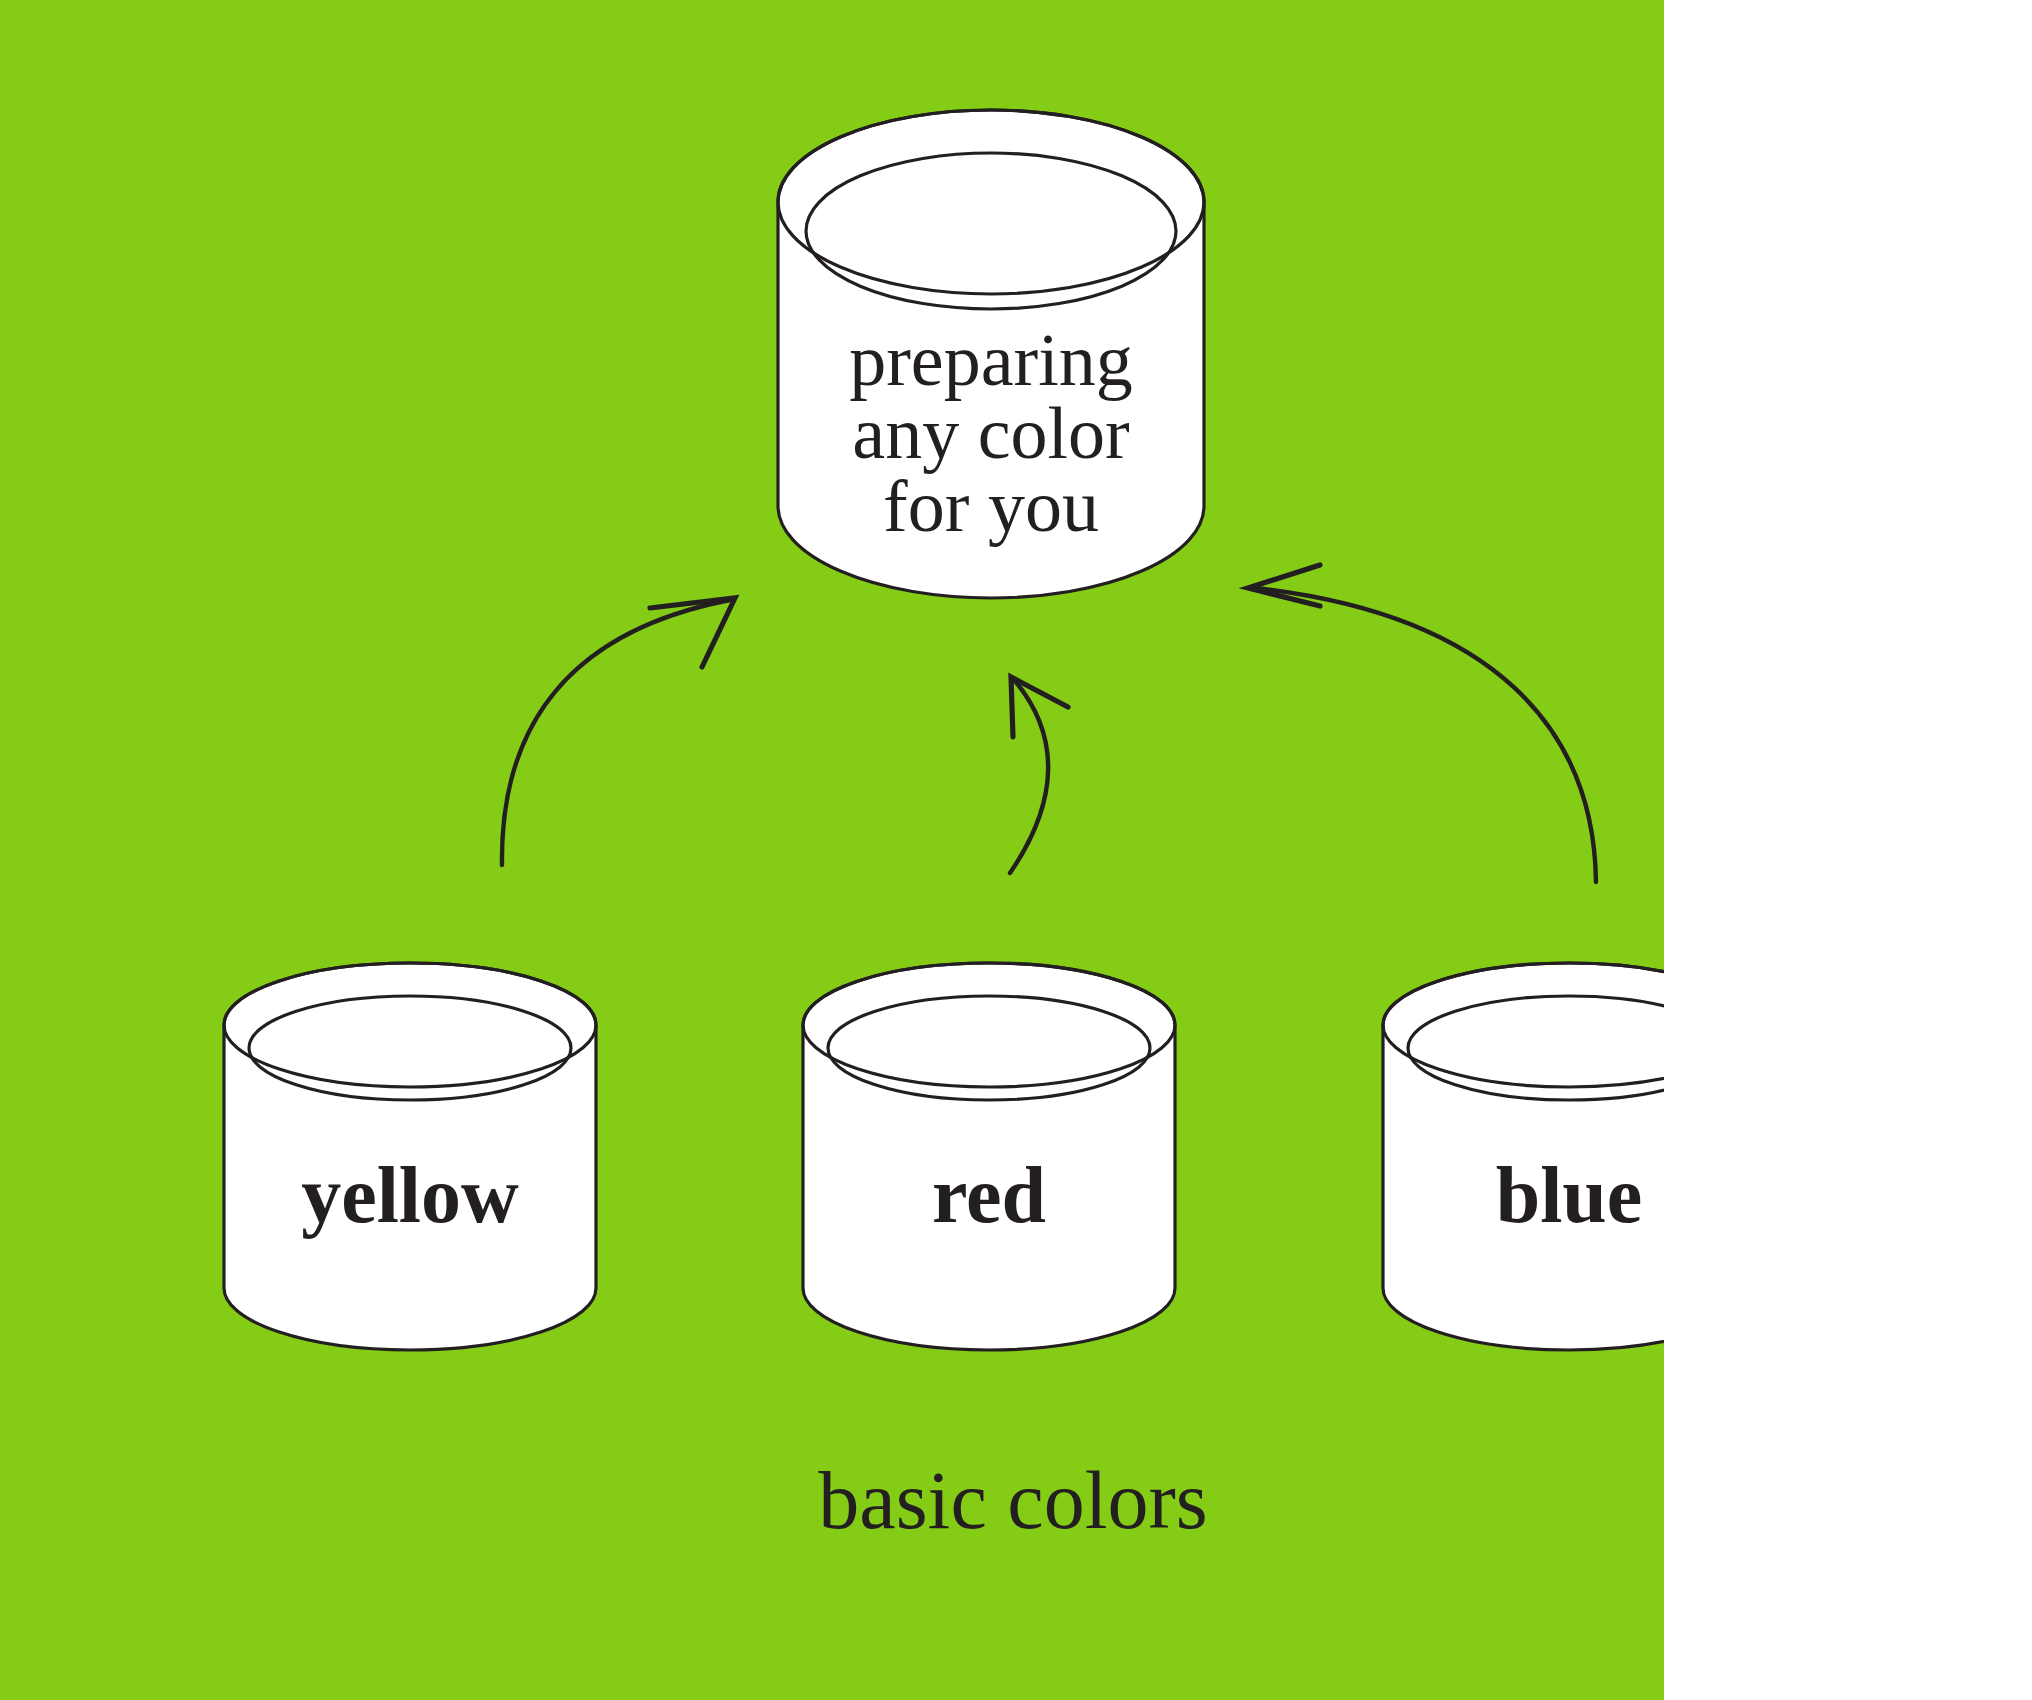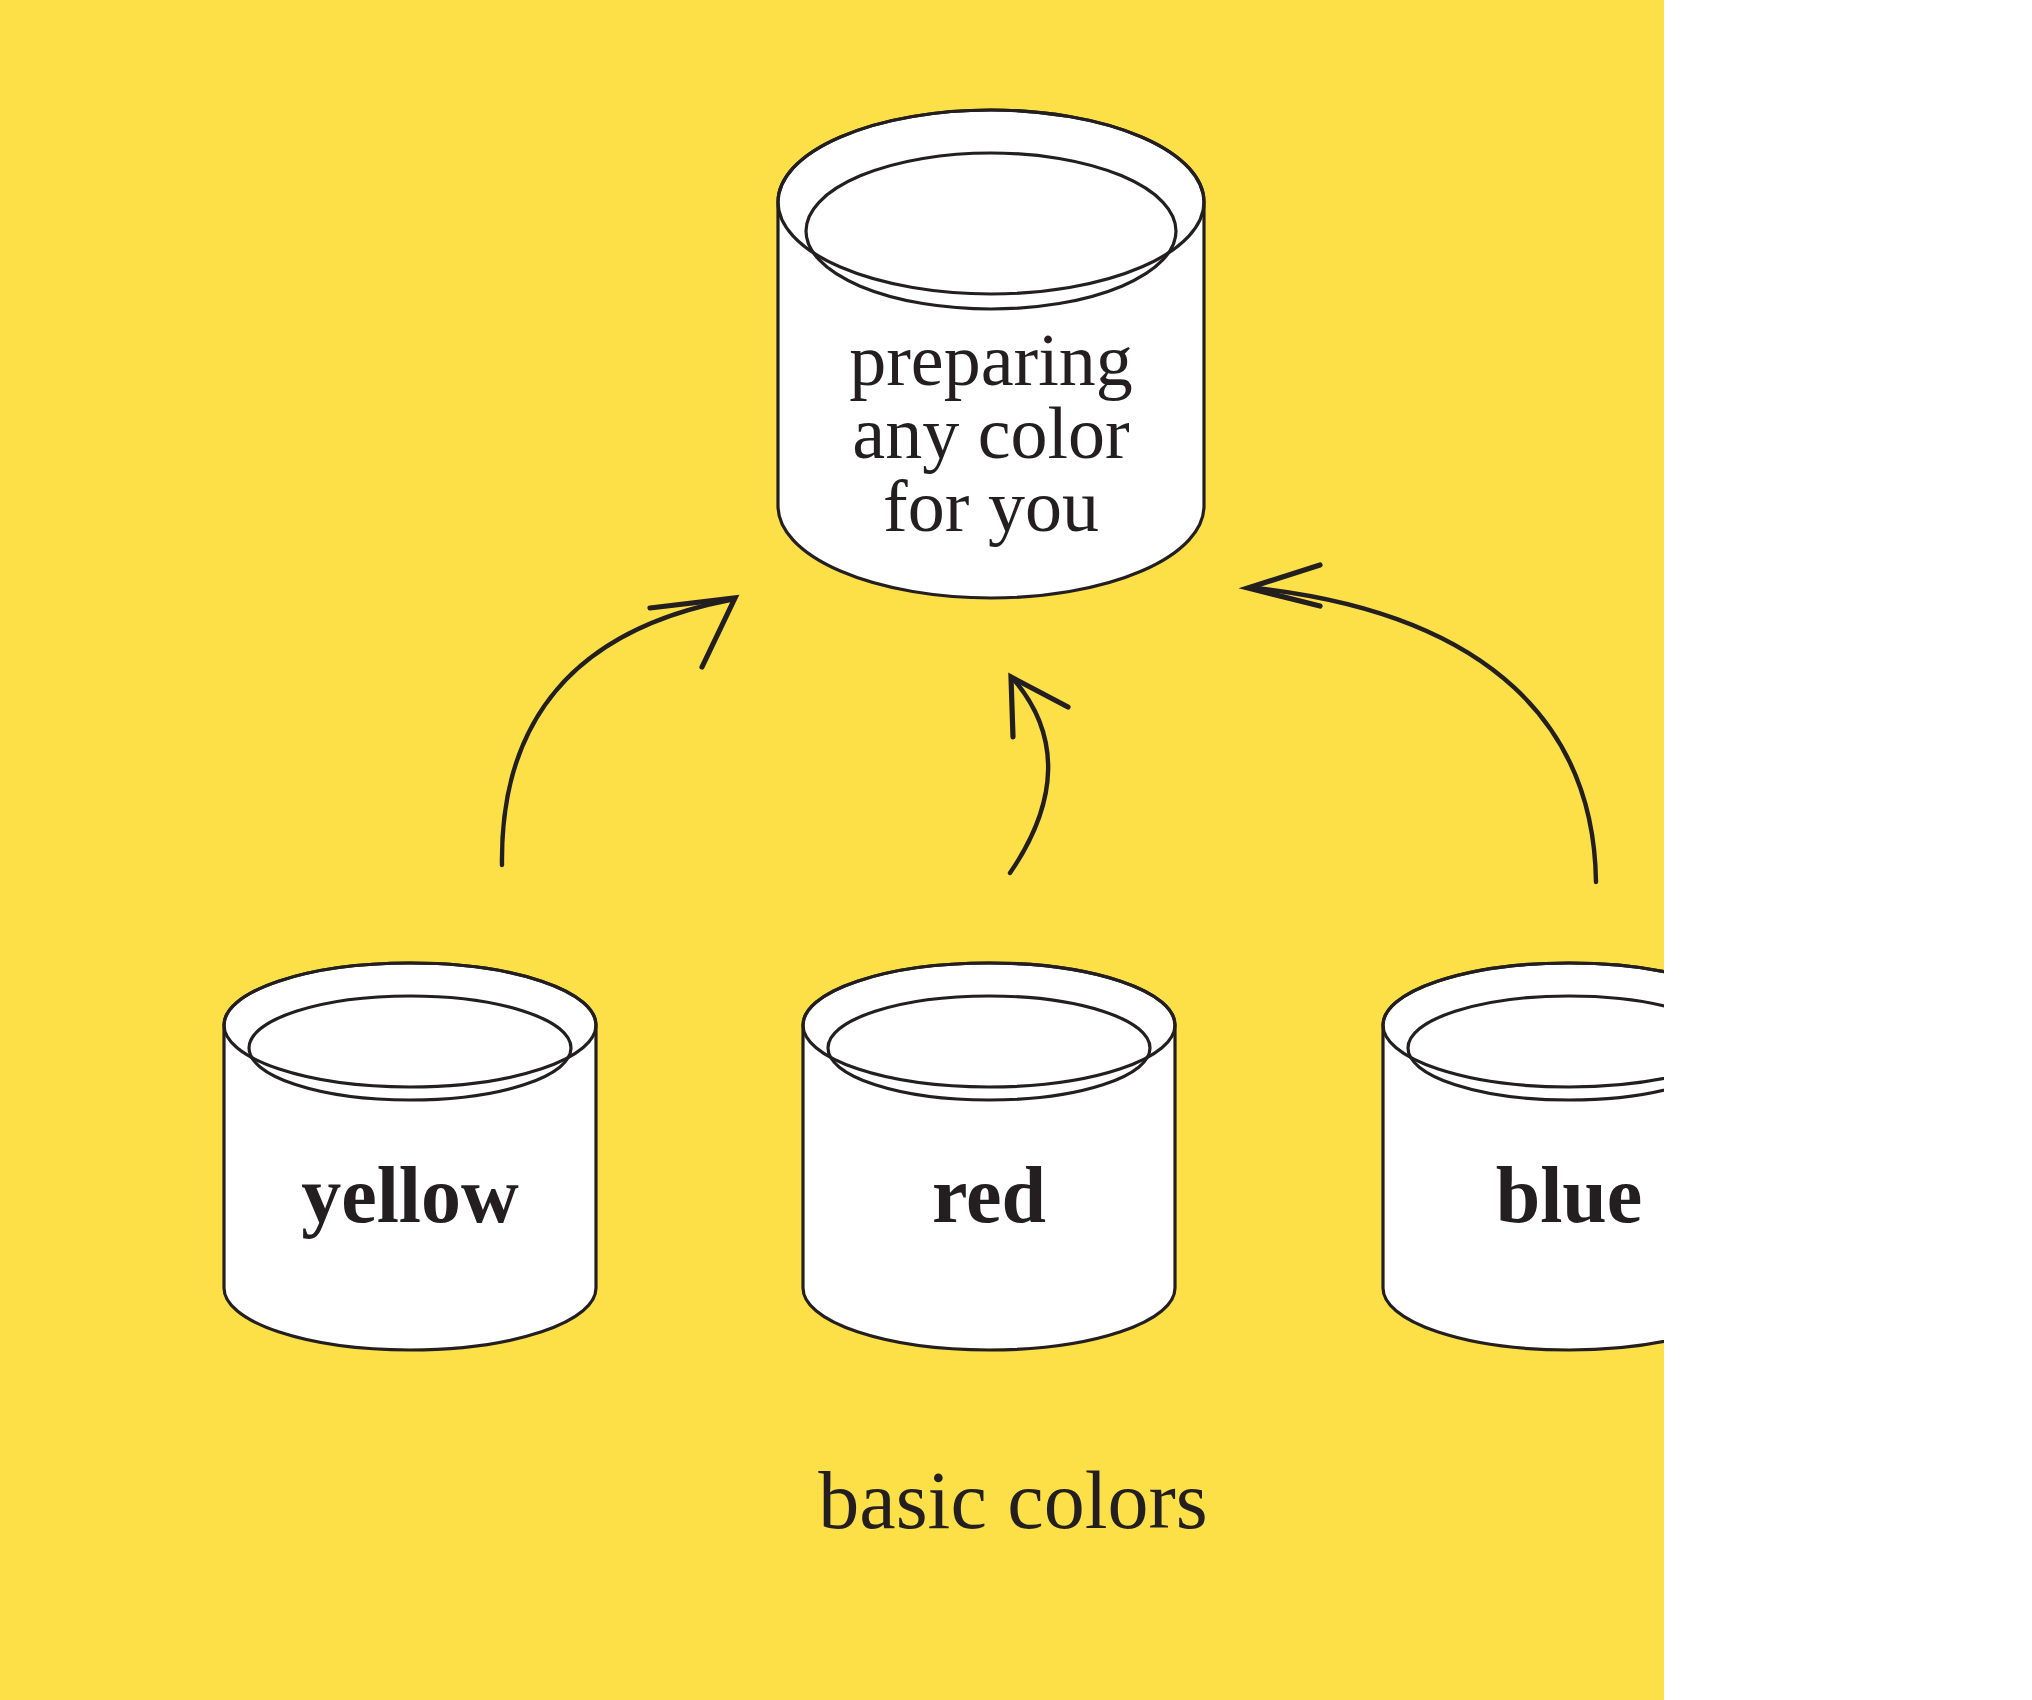--- a/index.html
+++ b/index.html
@@ -9,21 +9,21 @@
     background: #ffffff;
   }
   body {
     font-family: "Liberation Serif", "DejaVu Serif", serif;
     color: #231f20;
   }
   #stage {
     position: relative;
     width: 1664px;
     height: 1700px;
-    background: #fde047;
+    background: #84cc16;
     overflow: hidden;
   }
   #diagram-svg {
     position: absolute;
     top: 0;
     left: 0;
     width: 2032px;
     height: 1700px;
     display: block;
   }

